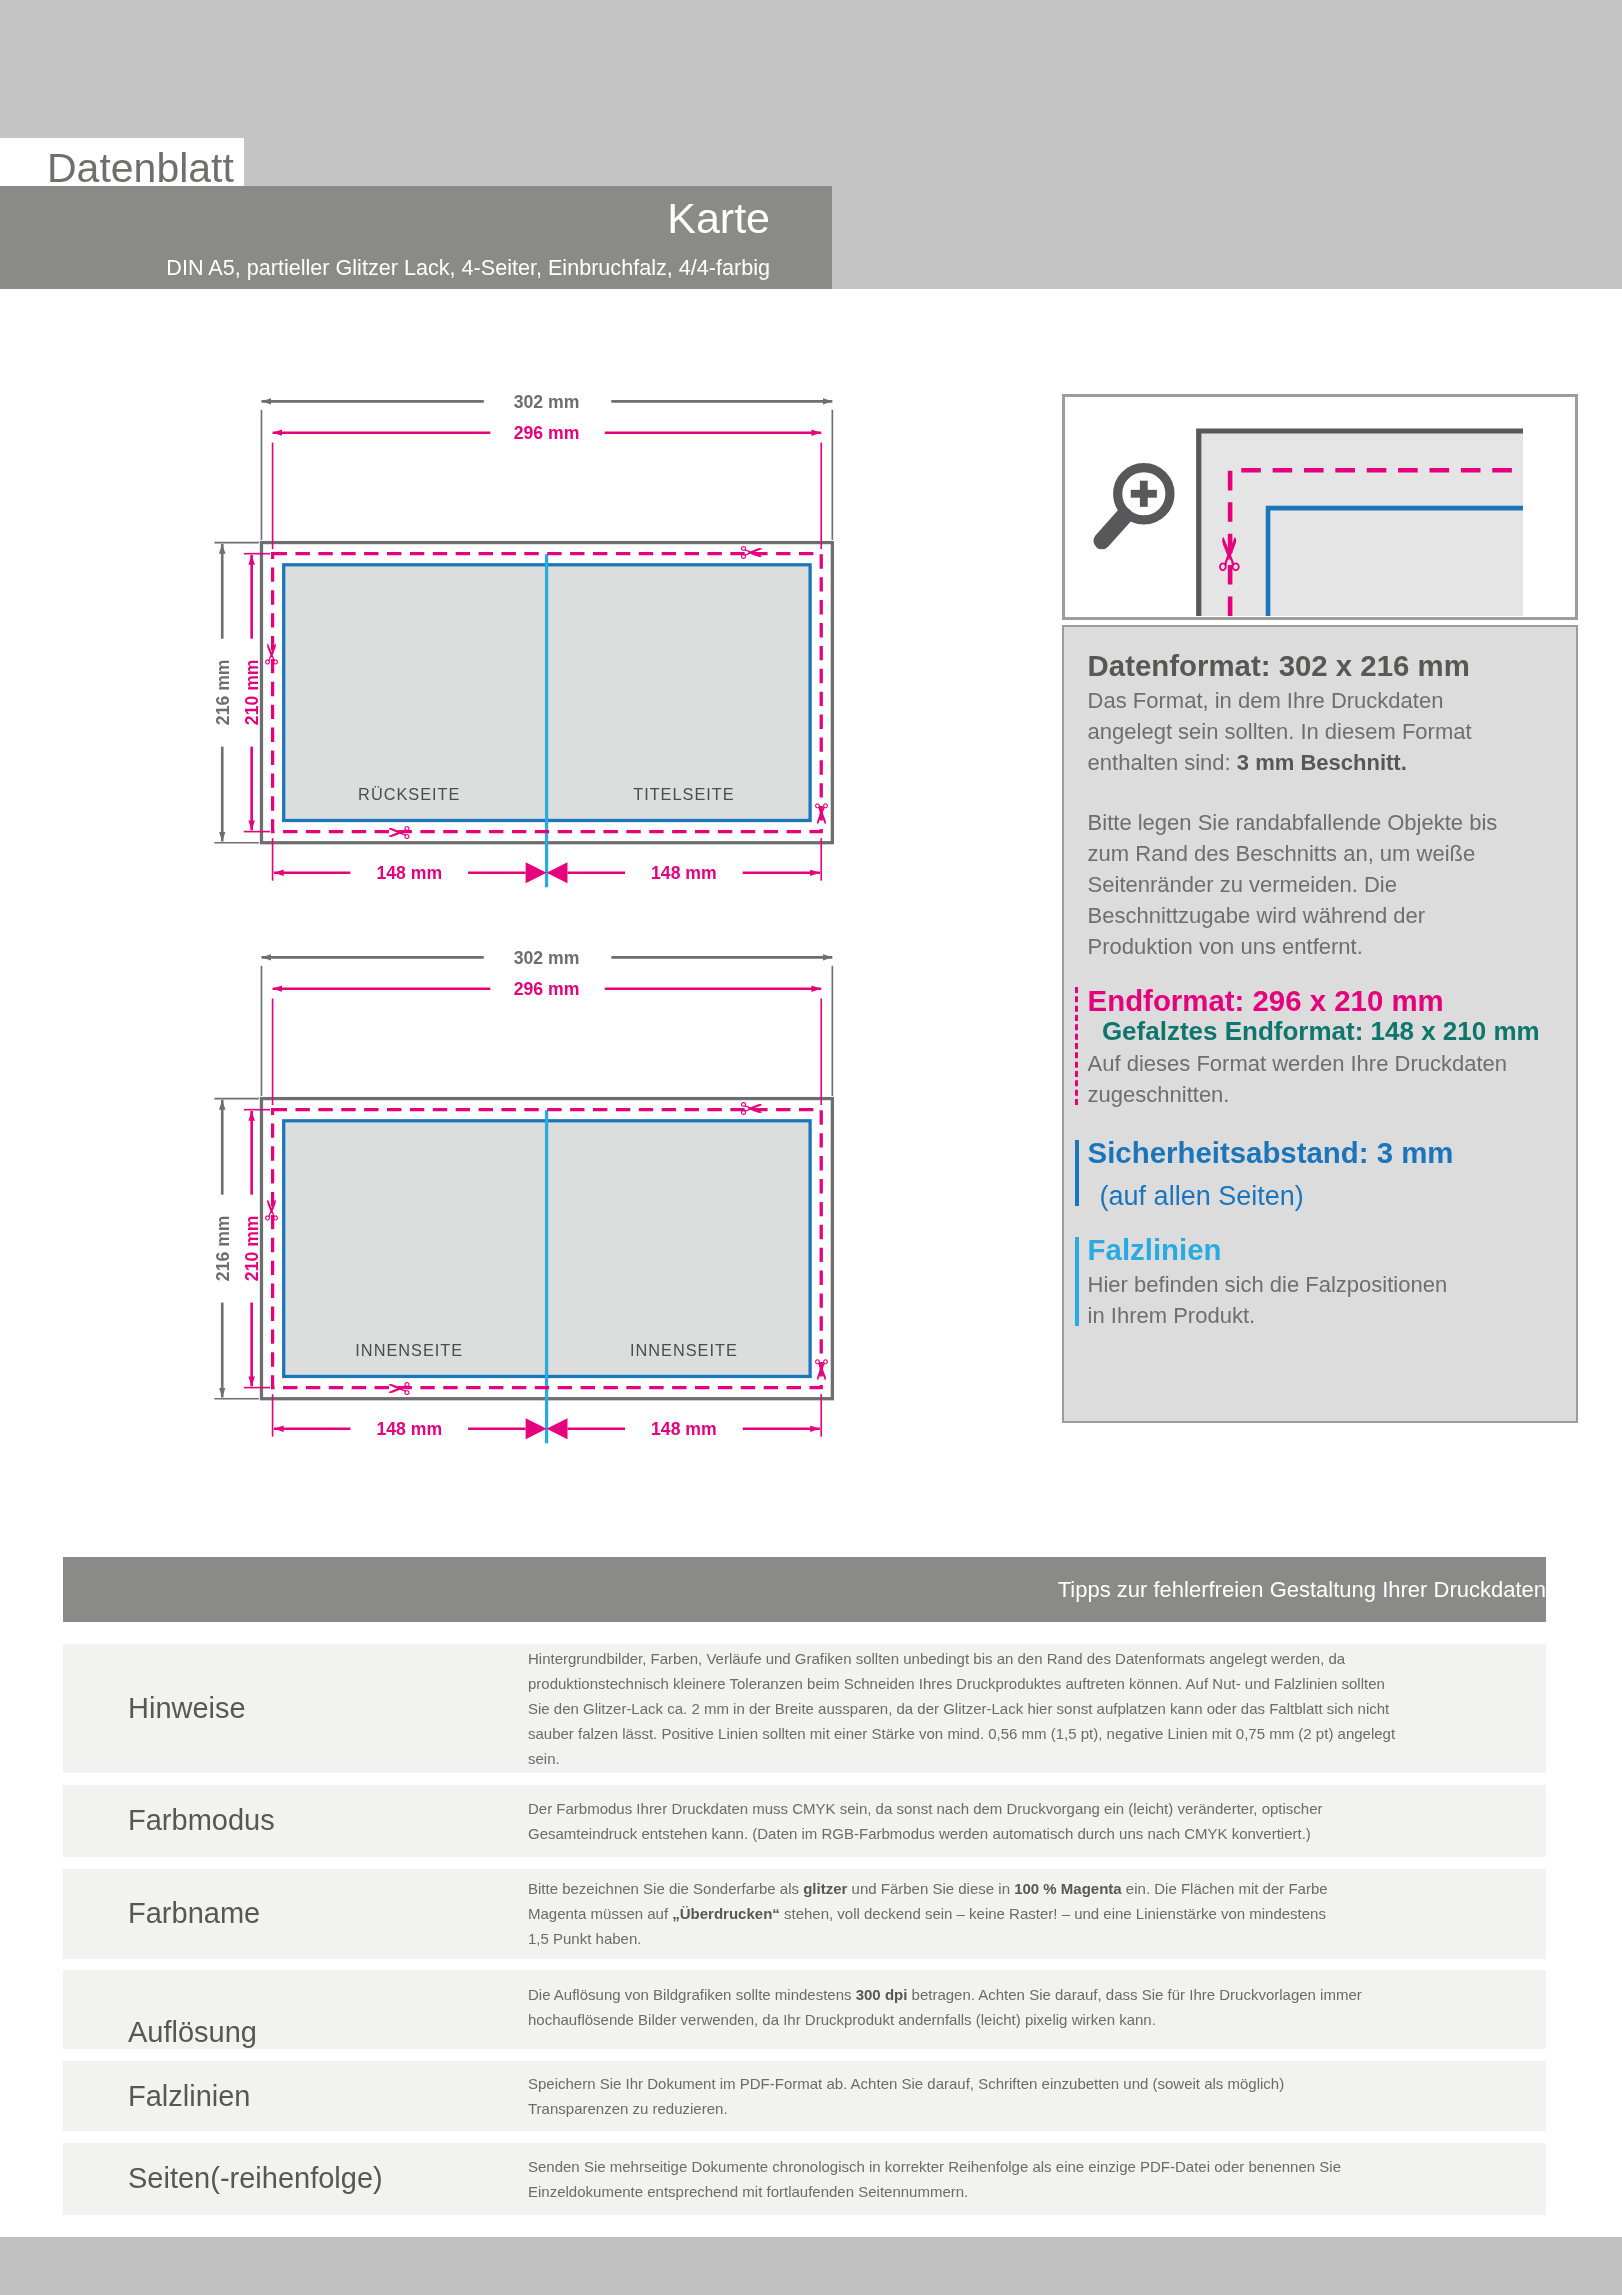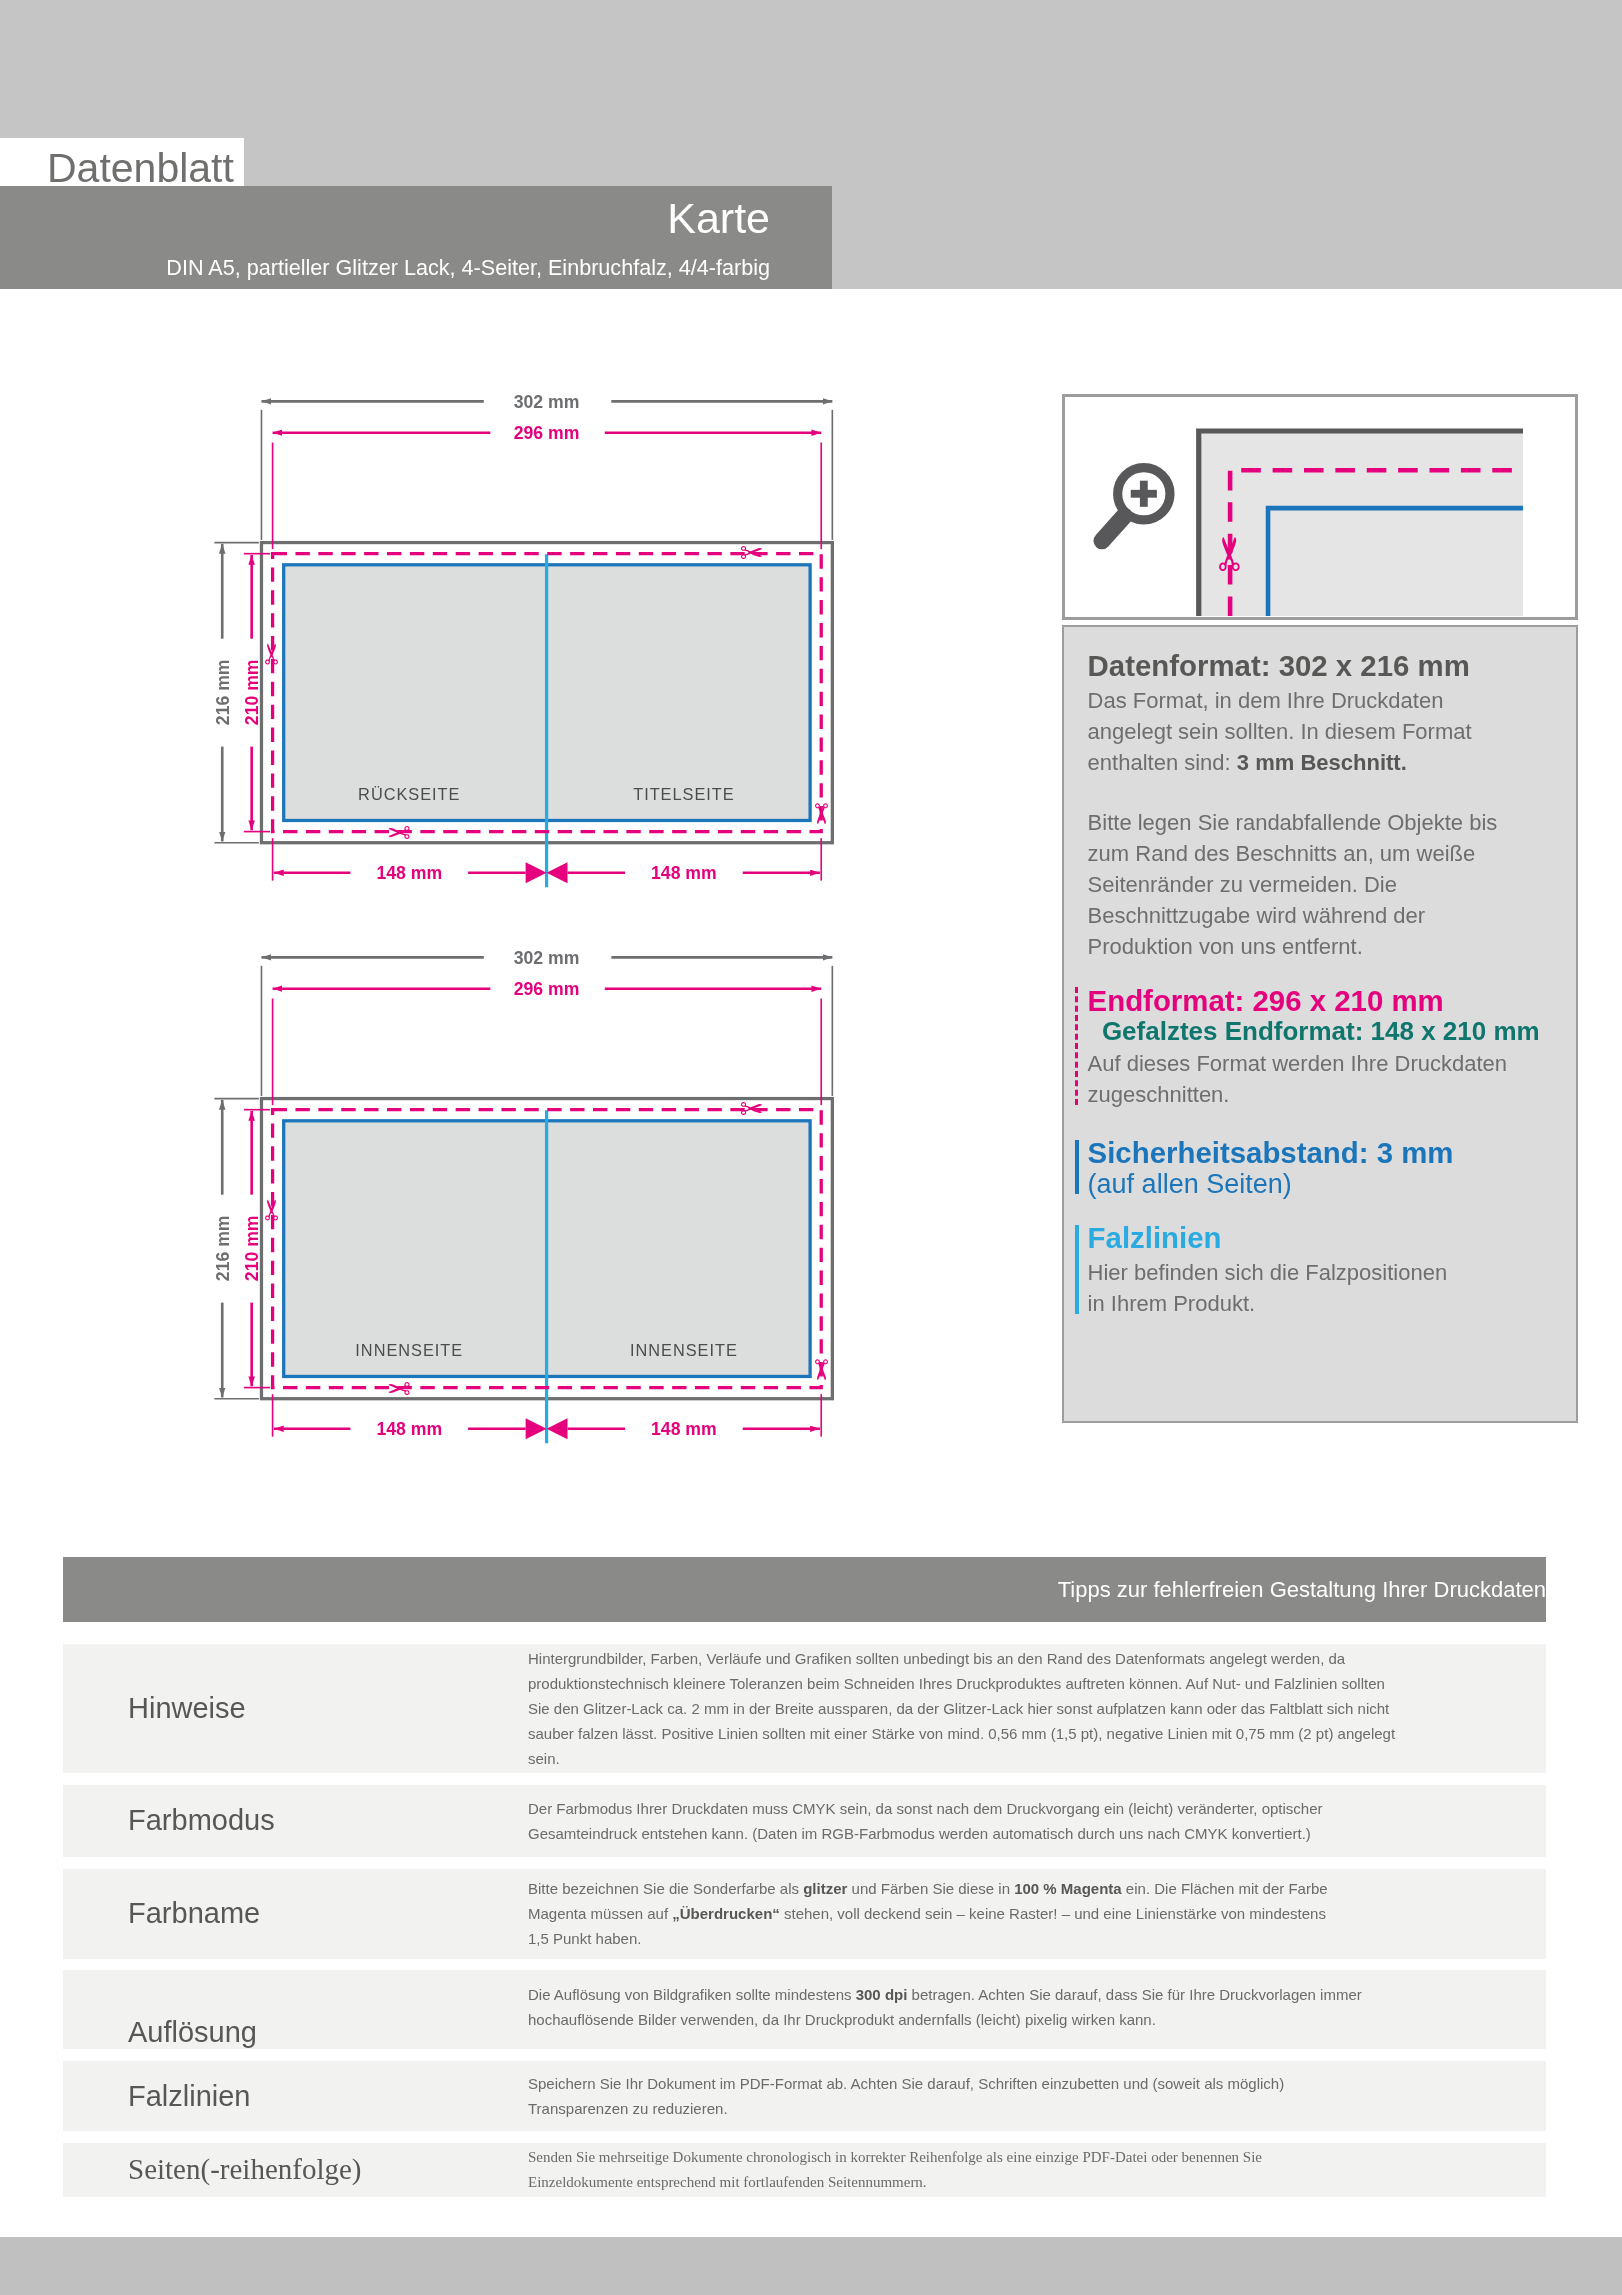--- a/index.html
+++ b/index.html
@@ -23,42 +23,42 @@
 
   
   .zoom-box{position:absolute;left:1062px;top:394px;width:516px;height:226px;background:#ffffff;border:3.3px solid #9d9d9c;box-sizing:border-box;}
   .panel{position:absolute;left:1062px;top:625px;width:516px;height:798px;background:#dcdcdc;border:2.6px solid #9d9d9c;box-sizing:border-box;padding:22px 22px 0 23.6px;}
   .panel h3{margin:0;font-size:29.4px;line-height:33px;}
   .hG{color:#575756;}
   .hM{color:#e5007d;}
   .hB{color:#1b75bb;}
   .hC{color:#29abe2;}
   .subM{margin:0;font-size:26px;line-height:29px;font-weight:700;color:#0f766e;text-align:center;}
-  .subB{margin:0;font-size:27px;line-height:30px;color:#1b75bb;}
+  .subB{margin:12px;font-size:27px;line-height:30px;color:#1b75bb;}
   .pbody{margin:2.6px 0 0 0;font-size:22px;line-height:31px;color:#6e6e6e;white-space:pre-line;}
   .pbody b{color:#575756;}
   .sec{position:relative;}
   .sec .accent{position:absolute;left:-13px;top:3.9px;bottom:5.2px;width:0;}
   .accent.dashM{border-left:3.9px dashed #e5007d;}
   .accent.solidB{border-left:4.6px solid #1b75bb;}
   .accent.solidC{border-left:4.6px solid #29abe2;}
   .mt-para{margin-top:29px;}
   .sec-end{margin-top:22px;}
   .sec-saf{margin-top:26px;}
   .sec-falz{margin-top:22px;}
 
   
   .tips-band{position:absolute;left:63px;top:1557px;width:1483px;height:65px;background:#8a8a89;}
   .tips-band span{display:block;padding-left:64px;line-height:65px;font-size:22px;color:#ffffff;text-align:right;}
   .rows{position:absolute;left:63px;top:1644px;width:1483px;}
   .row{display:flex;background:#f2f2f1;margin-bottom:11.8px;align-items:center;}
   .row-label{flex:0 0 400px;padding-left:65px;font-size:29px;color:#575756;}
   .row-text{flex:1;padding:17px 26px 17px 0;font-size:15px;line-height:25px;color:#6b6b6b;white-space:pre-line;}
   .row-text b{color:#575756;}
-  .r1{height:129px;} .r2{height:72px;} .r3{height:90px;} .r4{height:79px;align-items:flex-end;} .r5{height:70px;} .r6{height:54px;font-family:Liberation Serif, serif;}
+  .r1{height:129px;} .r2{height:72px;} .r3{height:90px;} .r4{height:79px;align-items:flex-end;} .r5{height:70px;} .r6{height:72px;}
 
   .footer-band{position:absolute;left:0;top:2237px;width:1623px;height:59px;background:#c1c0c0;}
 </style>
 </head>
 <body>
 
 <div id="page">
 
   <div class="top-band"></div>
   <div class="datenblatt-box">

